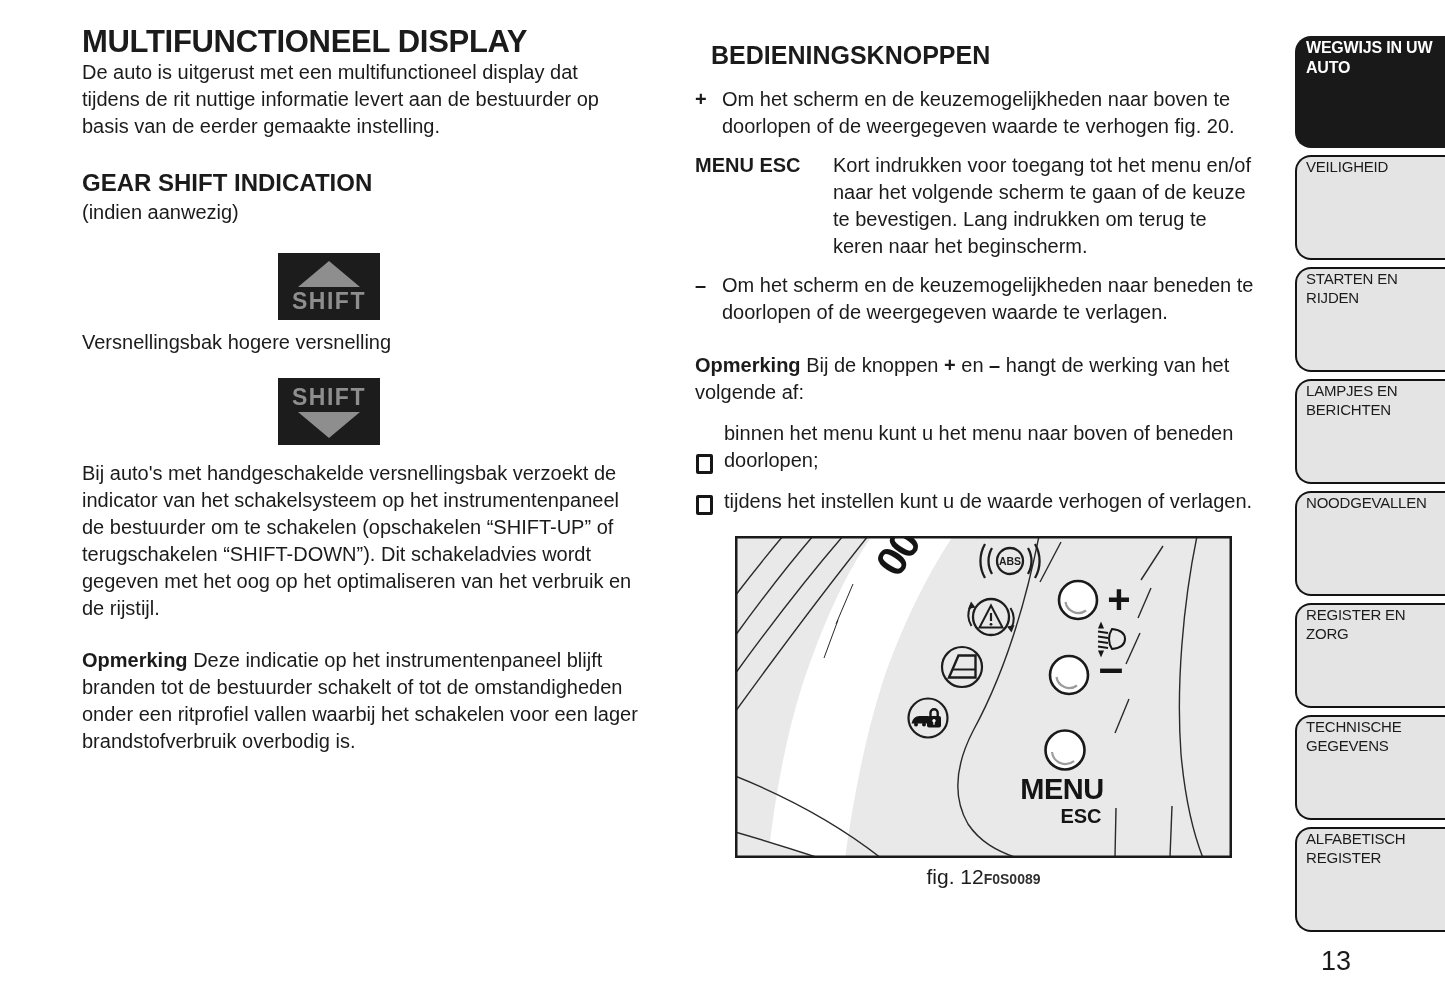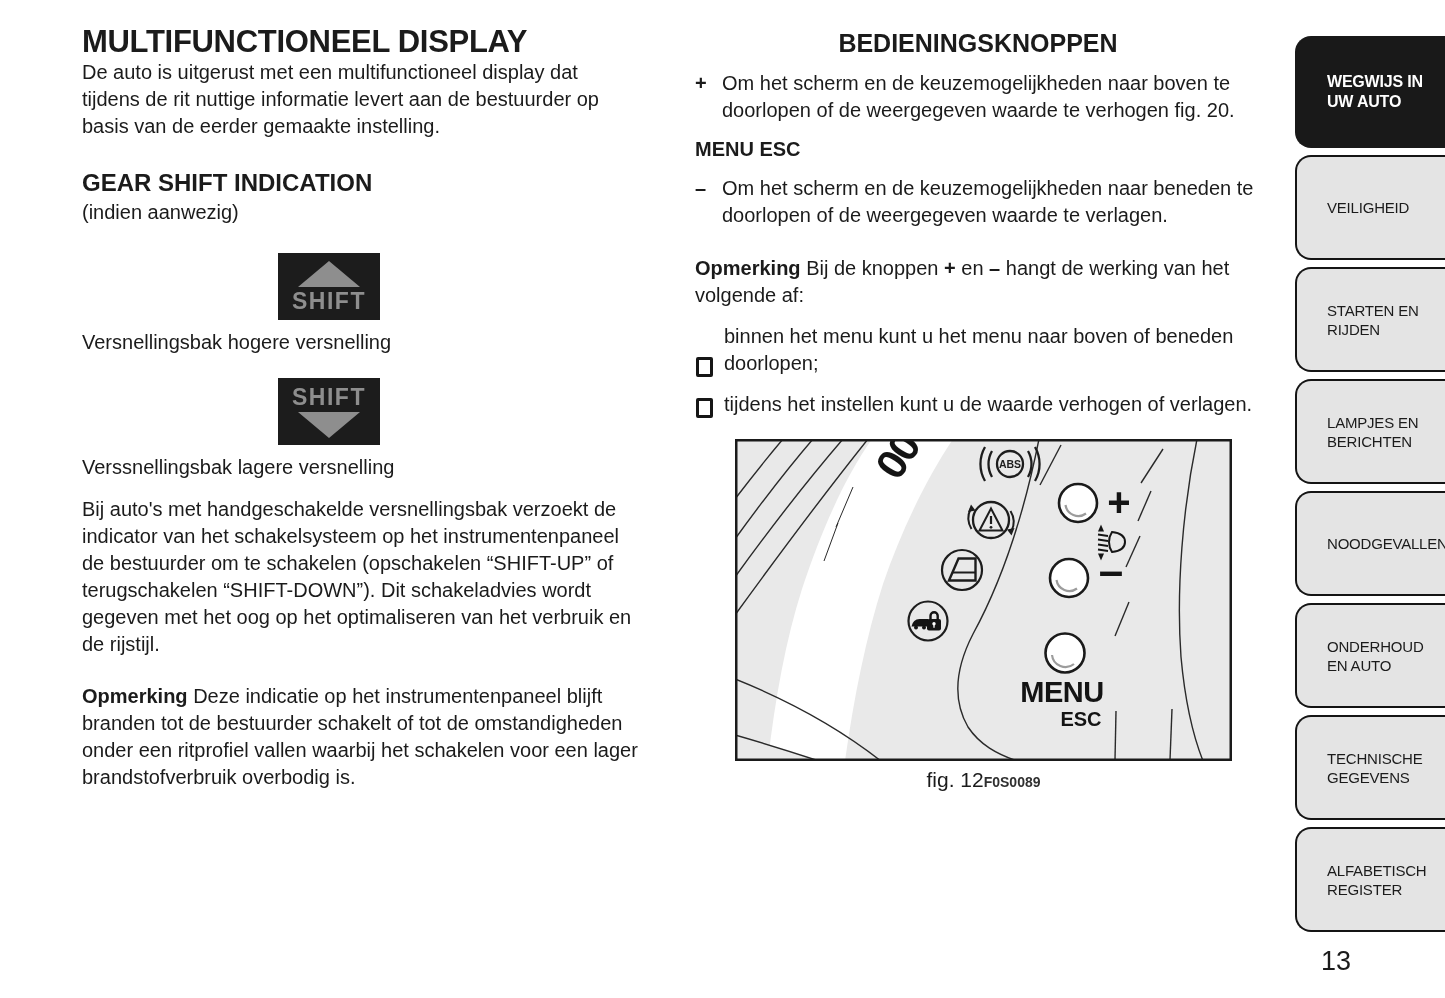--- a/index.html
+++ b/index.html
@@ -7,21 +7,21 @@
     width:1445px; height:998px; position:relative; overflow:hidden;
     background:#ffffff; color:#1b1b1b;
     font-family:"Liberation Sans", sans-serif;
   }
   
   .left-col { position:absolute; left:82px; top:26px; width:556px; }
   .h1 { font-size:31px; font-weight:bold; letter-spacing:-0.3px; margin:0; line-height:1.05; }
   .body { font-size:20px; line-height:27px; margin:0; }
   .intro { }
   .h2 { font-size:24px; font-weight:bold; margin:30px 0 0; line-height:1.1; }
-  .h2.controls-title { margin:4px; font-size:25px;text-align:center; }
+  .h2.controls-title { margin:16px; font-size:25px; }
   .subtitle { margin-top:3px; }
   .shift-icon {
     width:86px; margin:27px 0 0 196px; background:#1c1c1c;
     display:flex; flex-direction:column; align-items:center; justify-content:center;
     gap:3px; padding:8px 8px 7px;
   }
   .shift-icon.down { margin-top:22px; }
   .tri-up { width:0; height:0; border-left:31px solid transparent; border-right:31px solid transparent; border-bottom:26px solid #8e8e8e; }
   .tri-down { width:0; height:0; border-left:31px solid transparent; border-right:31px solid transparent; border-top:26px solid #8e8e8e; }
   .shift-label { color:#8e8e8e; font-weight:bold; font-size:23px; letter-spacing:1.5px; line-height:1; }
@@ -42,21 +42,21 @@
   figure { margin:21px 0 0 40px; width:497px; padding:0; }
   .fig-svg { display:block; }
   .fig-row { display:flex; justify-content:center; align-items:baseline; margin-top:7px; }
   .fig-label { font-size:21px; }
   .fig-code { font-size:14px; font-weight:bold; color:#303030; }
   
   .sidebar { position:absolute; top:36px; right:0; width:150px; display:flex; flex-direction:column; gap:7px; }
   .tab {
     box-sizing:border-box; height:105px; background:#e4e4e4;
     border:2.5px solid #141414; border-right:none; border-radius:16px 0 0 16px;
-    display:flex; align-items:center; padding:0 8px 0 30px;
+    display:flex; align-items:flex-start; padding:0 8px 0 9px;
     font-size:15px; line-height:19px; letter-spacing:-0.2px; color:#1b1b1b;
   }
   .tab.active {
     height:112px; background:#191919; border-color:#191919; color:#ffffff;
     font-weight:bold; font-size:16px; line-height:20px;
   }
   .page-number { position:absolute; left:1321px; top:946px; font-size:27px; font-weight:normal; }
   svg text { font-family:"Liberation Sans", sans-serif; }
 </style>
 </head>
@@ -74,40 +74,40 @@
     <div class="shift-icon up">
       <span class="tri-up"></span>
       <span class="shift-label">SHIFT</span>
     </div>
     <p class="body caption">Versnellingsbak hogere versnelling</p>
 
     <div class="shift-icon down">
       <span class="shift-label">SHIFT</span>
       <span class="tri-down"></span>
     </div>
-    <p class="body caption">Verssnellingsbak lagere versnelling</p>
 
     <p class="body gear-body">Bij auto's met handgeschakelde versnellingsbak verzoekt de indicator van het schakelsysteem op het instrumentenpaneel de bestuurder om te schakelen (opschakelen “SHIFT-UP” of terugschakelen “SHIFT-DOWN”). Dit schakeladvies wordt gegeven met het oog op het optimaliseren van het verbruik en de rijstijl.</p>
 
     <p class="body note-para">
       <strong>Opmerking</strong>
       <span>Deze indicatie op het instrumentenpaneel blijft branden tot de bestuurder schakelt of tot de omstandigheden onder een ritprofiel vallen waarbij het schakelen voor een lager brandstofverbruik overbodig is.</span>
     </p>
   </main>
 
   <section class="right-col">
     <h2 class="h2 controls-title">BEDIENINGSKNOPPEN</h2>
 
     <div class="ctl">
       <span class="ctl-lbl narrow">+</span>
       <span class="ctl-txt">Om het scherm en de keuzemogelijkheden naar boven te doorlopen of de weergegeven waarde te verhogen fig. 20.</span>
     </div>
 
     <div class="ctl">
       <span class="ctl-lbl wide">MENU ESC</span>
+      <span class="ctl-txt">Kort indrukken voor toegang tot het menu en/of naar het volgende scherm te gaan of de keuze te bevestigen. Lang indrukken om terug te keren naar het beginscherm.</span>
     </div>
 
     <div class="ctl">
       <span class="ctl-lbl narrow">–</span>
       <span class="ctl-txt">Om het scherm en de keuzemogelijkheden naar beneden te doorlopen of de weergegeven waarde te verlagen.</span>
     </div>
 
     <p class="body note-line">
       <strong>Opmerking</strong>
       <span>Bij de knoppen</span>
@@ -247,21 +247,21 @@
     <div class="tab">
       <span>STARTEN EN RIJDEN</span>
     </div>
     <div class="tab">
       <span>LAMPJES EN BERICHTEN</span>
     </div>
     <div class="tab">
       <span>NOODGEVALLEN</span>
     </div>
     <div class="tab">
-      <span>ONDERHOUD EN AUTO</span>
+      <span>REGISTER EN ZORG</span>
     </div>
     <div class="tab">
       <span>TECHNISCHE GEGEVENS</span>
     </div>
     <div class="tab">
       <span>ALFABETISCH REGISTER</span>
     </div>
   </nav>
 
   <div class="page-number">13</div>

